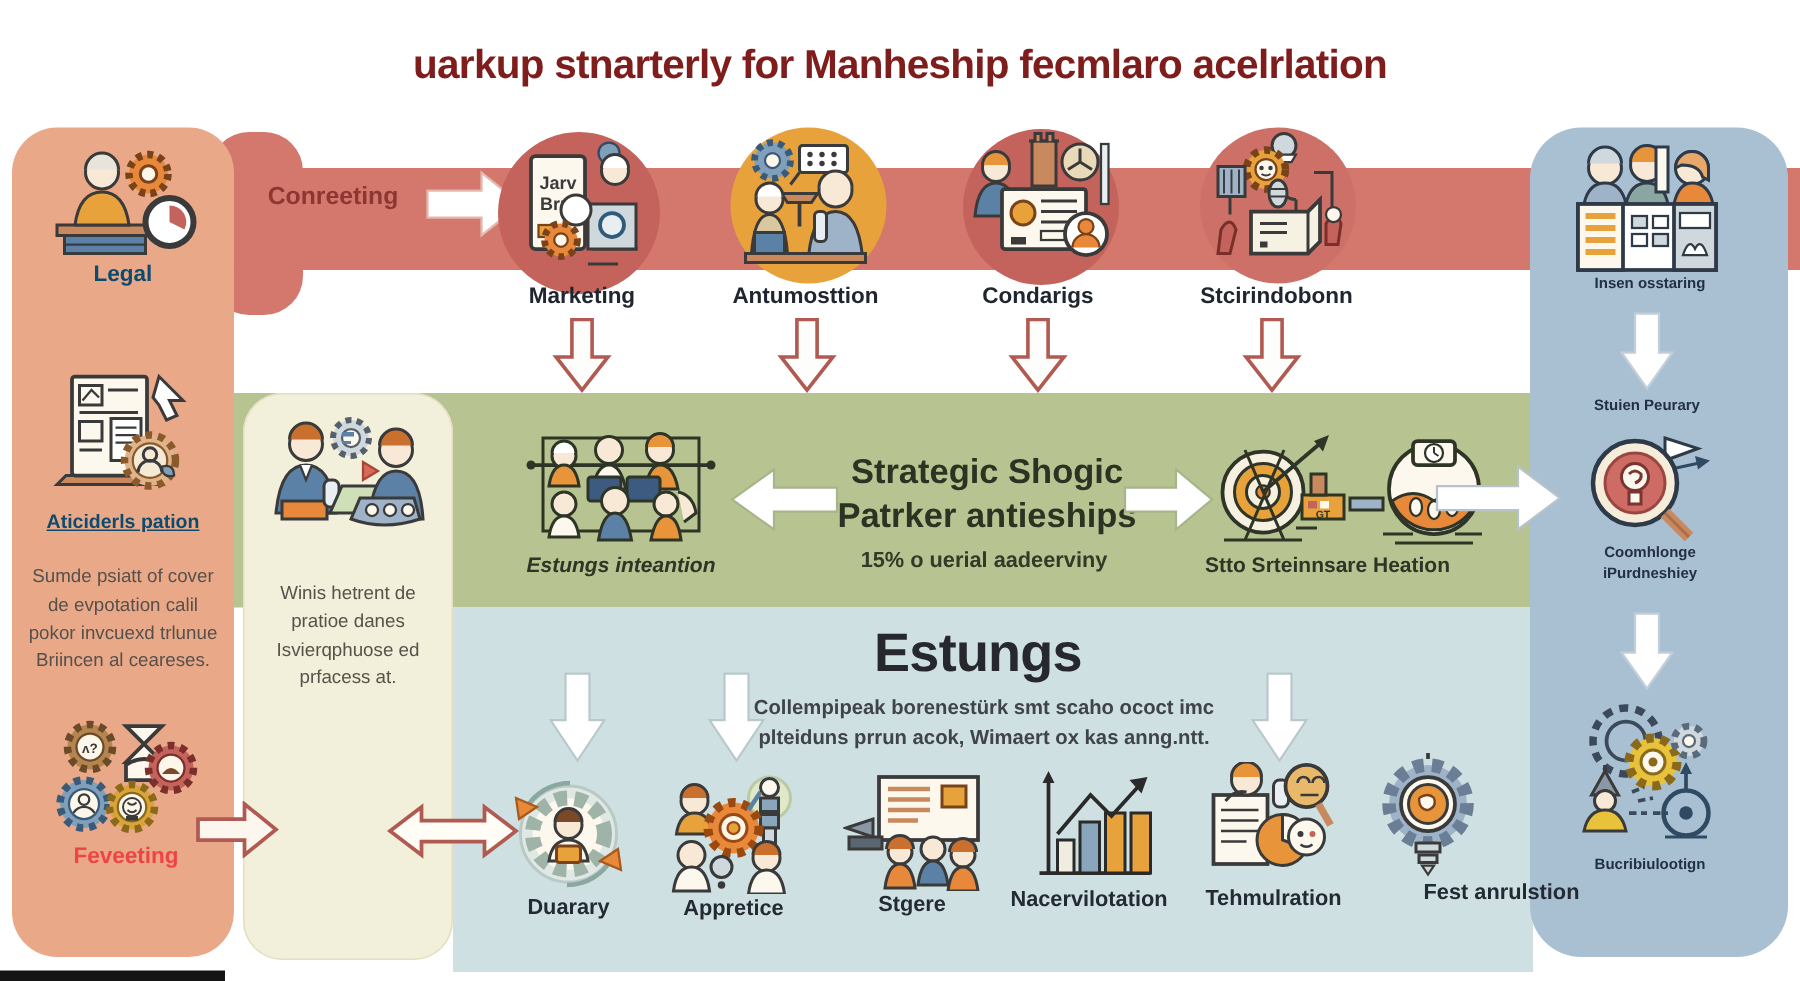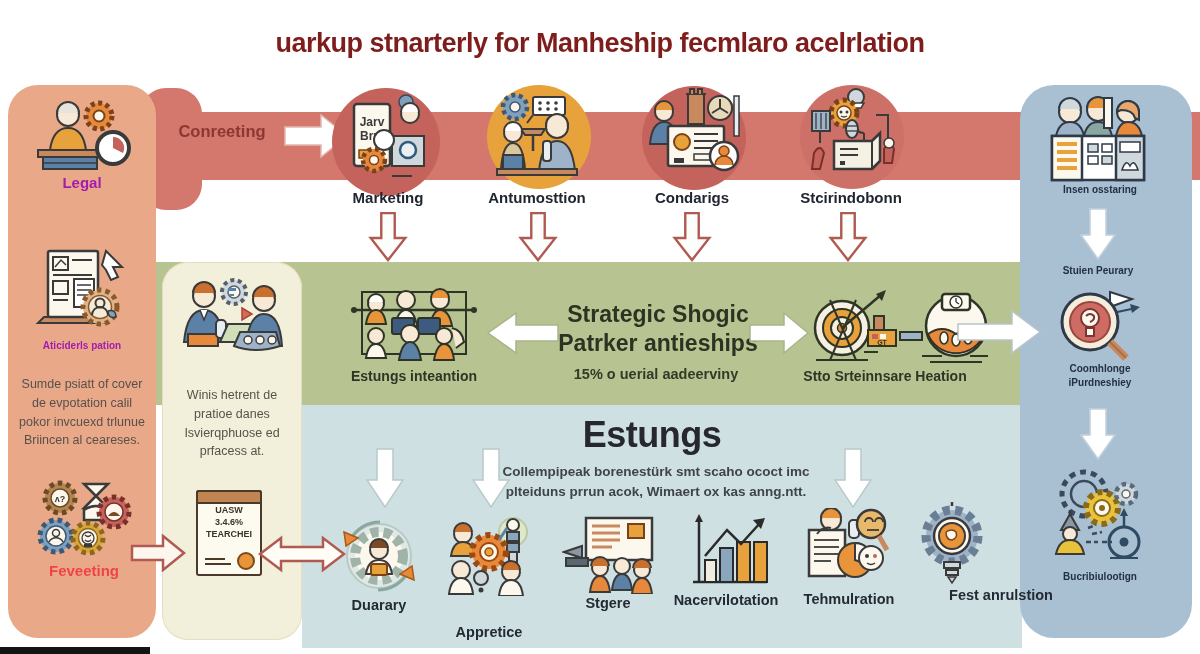--- a/index.html
+++ b/index.html
@@ -23,21 +23,21 @@
   .lbl{font-weight:700;color:#20262f;}
   .stage-lbl{font-size:15px;width:170px;}
   .lead-lbl{font-size:16.5px;color:#8d3732;width:160px;}
   .gb-lbl{font-size:14px;color:#2e3526;width:200px;}
   .gb-head{font-size:23px;color:#2c3322;width:320px;line-height:1.25;}
   .gb-sub{font-size:14.5px;color:#333a28;width:320px;}
   .bb-title{font-size:36px;color:#26282e;width:400px;letter-spacing:-.5px;}
   .bb-para{font-size:13.5px;color:#3f4449;width:560px;line-height:1.45;}
   .bb-lbl{font-size:14.5px;color:#232a33;width:160px;}
   .rc-lbl{font-size:10px;color:#233044;width:170px;line-height:1.4;}
-  .lc-lbl{font-size:15px;color:#a21caf;width:148px;}
+  .lc-lbl{font-size:15px;color:#0c4a6e;width:148px;}
   .lc-para{font-size:12.5px;color:#57504a;width:128px;line-height:1.5;font-weight:500;}
   .cp-para{font-size:12.5px;color:#55534a;width:120px;line-height:1.5;font-weight:500;}
   .fev-lbl{color:#ef4444;}
   
   .circle{border-radius:50%;}
   .c-red{background:#c4635c;}
   .c-orange{background:#e8a23b;}
   .c-rose{background:#cd7168;}
   
   .cert{left:196px;top:490px;width:62px;height:82px;background:#fdfaf0;border:2px solid #4a3a2a;border-radius:3px;}
@@ -95,21 +95,21 @@
       <line x1="43" y1="50" x2="57" y2="50" stroke="#3a3a3a" stroke-width="1.5"></line>
       <line x1="19" y1="55" x2="34" y2="55" stroke="#3a3a3a" stroke-width="2"></line>
       <polygon points="72,6 88,22 79,22 84,32 77,35 72,25 68,20" fill="#fff" stroke="#3a3a3a" stroke-width="2"></polygon>
       <circle cx="66" cy="62" r="17" fill="#e0b48a" stroke="#8a5a2a" stroke-width="5" stroke-dasharray="4.5 4"></circle>
       <circle cx="66" cy="62" r="11.5" fill="#f5ead6" stroke="#8a5a2a" stroke-width="1.5"></circle>
       <circle cx="66" cy="58" r="4.5" fill="none" stroke="#3a3a3a" stroke-width="2"></circle>
       <path d="M58 70 a8 8 0 0 1 16 0" fill="none" stroke="#3a3a3a" stroke-width="2"></path>
       <path d="M74 66 q8-2 8 6 q-8 2 -8 -6" fill="#7f9fba" stroke="#3a3a3a" stroke-width="1.5"></path>
     </svg>
   </div>
-  <div class="abs ctr lbl lc-lbl" style="left:82px;top:340px;font-size:10px;">Aticiderls pation</div>
+  <div class="abs ctr lbl lc-lbl" style="left:82px;top:340px;font-size:13px;text-decoration:underline;">Aticiderls pation</div>
   <div class="abs ctr lc-para" style="left:82px;top:375px;">Sumde psiatt of cover de evpotation calil pokor invcuexd trlunue Briincen al ceareses.</div>
 
   <div class="abs" style="left:28px;top:478px;">
     <svg width="104" height="84" viewBox="0 0 104 84">
       <polygon points="56,6 80,6 56,30 80,30" fill="#fdf8ee" stroke="#3a3a3a" stroke-width="2.5"></polygon>
       <path d="M56 32 q12-8 24 0 l0 10 l-24 0 z" fill="#fdf8ee" stroke="#3a3a3a" stroke-width="2.5"></path>
       <circle cx="32" cy="20" r="15" fill="#b5854f" stroke="#6a4a28" stroke-width="5" stroke-dasharray="4.5 4"></circle>
       <circle cx="32" cy="20" r="9" fill="#fdf6ea" stroke="#6a4a28" stroke-width="1.5"></circle>
       <text x="32" y="24" font-size="9" font-weight="bold" text-anchor="middle" fill="#3a3a3a">ʌ?</text>
       <circle cx="86" cy="34" r="15" fill="#c4635c" stroke="#7a2f2a" stroke-width="5" stroke-dasharray="4.5 4"></circle>
@@ -278,21 +278,21 @@
       <rect x="70" y="30" width="22" height="16" rx="2" fill="#3d5a80" stroke="#2f3526" stroke-width="2"></rect>
       <circle cx="28" cy="48" r="8" fill="#f7e9d6" stroke="#2f3526" stroke-width="2"></circle>
       <path d="M18 70 q2-14 10-14 q8 0 10 14 z" fill="#fdf8ee" stroke="#2f3526" stroke-width="2"></path>
       <circle cx="62" cy="46" r="9" fill="#f7e9d6" stroke="#2f3526" stroke-width="2"></circle>
       <path d="M51 72 q3-18 11-18 q8 0 11 18 z" fill="#5b82a6" stroke="#2f3526" stroke-width="2"></path>
       <circle cx="96" cy="48" r="8" fill="#f7e9d6" stroke="#2f3526" stroke-width="2"></circle>
       <path d="M86 72 q3-16 10-16 q8 0 10 16 z" fill="#e8943b" stroke="#2f3526" stroke-width="2"></path>
       <path d="M104 40 q10 2 12 14 l-8 6" fill="#f7e9d6" stroke="#2f3526" stroke-width="2"></path>
     </svg>
   </div>
-  <div class="abs ctr lbl gb-lbl" style="left:414px;top:368px;">Estungs inteantion</div>
+  <div class="abs ctr lbl gb-lbl" style="left:414px;top:368px;font-style:italic;">Estungs inteantion</div>
 
   <div class="abs" style="left:486px;top:310px;">
     <svg width="74" height="46" viewBox="0 0 74 46">
       <polygon points="72,15 30,15 30,3 2,23 30,43 30,31 72,31" fill="#fff" stroke="#a8b48a" stroke-width="1.5"></polygon>
     </svg>
   </div>
 
   <div class="abs ctr lbl gb-head" style="left:658px;top:300px;">
     <span>Strategic Shogic</span><br>
     <span>Patrker antieships</span>
@@ -361,31 +361,20 @@
       <path d="M77 21 a11 11 0 0 1 22 0" fill="#c9702f" stroke="#3a3a3a" stroke-width="2"></path>
       <path d="M70 70 q3-32 18-32 q16 0 18 32 z" fill="#5b82a6" stroke="#3a3a3a" stroke-width="2"></path>
       <path d="M58 70 l6-14 h36 l4 14 q-24 8 -46 0 z" fill="#9fb3c8" stroke="#3a3a3a" stroke-width="2"></path>
       <circle cx="72" cy="64" r="4" fill="#fdf8ee" stroke="#3a3a3a" stroke-width="1.5"></circle>
       <circle cx="84" cy="64" r="4" fill="#fdf8ee" stroke="#3a3a3a" stroke-width="1.5"></circle>
       <circle cx="96" cy="64" r="4" fill="#fdf8ee" stroke="#3a3a3a" stroke-width="1.5"></circle>
     </svg>
   </div>
   <div class="abs ctr cp-para" style="left:232px;top:386px;z-index:4;">Winis hetrent de pratioe danes Isvierqphuose ed prfacess at.</div>
 
-  <div class="abs cert" style="z-index:4;">
-    <div class="cert-bar"></div>
-    <div class="cert-txt">
-      <div>UASW</div>
-      <div>3.4.6%</div>
-      <div>TEARCHEI</div>
-    </div>
-    <div class="cert-lines2"></div>
-    <div class="cert-lines"></div>
-    <div class="cert-seal"></div>
-  </div>
 
   <div class="abs" style="left:258px;top:534px;z-index:6;">
     <svg width="88" height="40" viewBox="0 0 88 40">
       <polygon points="2,20 23,4 23,13 65,13 65,4 86,20 65,36 65,27 23,27 23,36" fill="#fffdf5" stroke="#b05a52" stroke-width="2.5"></polygon>
     </svg>
   </div>
 
   <div class="abs ctr lbl bb-title" style="left:652px;top:414px;">Estungs</div>
   <div class="abs ctr bb-para" style="left:656px;top:462px;font-weight:bold;">
     <span>Collempipeak borenestürk smt scaho ococt imc</span><br>
@@ -440,21 +429,21 @@
       <line x1="52" y1="28" x2="60" y2="16" stroke="#5b82a6" stroke-width="3"></line>
       <circle cx="14" cy="58" r="9" fill="#f7e9d6" stroke="#3a3a3a" stroke-width="2"></circle>
       <path d="M2 82 q2-16 12-16 q10 0 12 16 z" fill="#fdf8ee" stroke="#3a3a3a" stroke-width="2"></path>
       <circle cx="64" cy="60" r="9" fill="#f7e9d6" stroke="#3a3a3a" stroke-width="2"></circle>
       <path d="M55 58 a9 9 0 0 1 18 0" fill="#c9702f" stroke="#3a3a3a" stroke-width="2"></path>
       <path d="M52 84 q2-16 12-16 q10 0 12 16 z" fill="#fdf8ee" stroke="#3a3a3a" stroke-width="2"></path>
       <circle cx="34" cy="66" r="7" fill="#cfd8dc" stroke="#3a3a3a" stroke-width="2"></circle>
       <circle cx="34" cy="78" r="2.5" fill="#3a3a3a"></circle>
     </svg>
   </div>
-  <div class="abs ctr lbl bb-lbl" style="left:489px;top:624px;">Appretice</div>
+  <div class="abs ctr lbl bb-lbl" style="left:489px;top:598px;">Appretice</div>
 
   <div class="abs" style="left:562px;top:516px;">
     <svg width="94" height="78" viewBox="0 0 94 78">
       <rect x="24" y="2" width="66" height="42" fill="#fdf8ee" stroke="#3a3a3a" stroke-width="2.5"></rect>
       <line x1="30" y1="10" x2="58" y2="10" stroke="#c9895f" stroke-width="3"></line>
       <line x1="30" y1="17" x2="58" y2="17" stroke="#c9895f" stroke-width="3"></line>
       <line x1="30" y1="24" x2="58" y2="24" stroke="#c9895f" stroke-width="3"></line>
       <line x1="30" y1="31" x2="50" y2="31" stroke="#c9895f" stroke-width="3"></line>
       <rect x="66" y="8" width="16" height="14" fill="#e8a23b" stroke="#7a4218" stroke-width="2"></rect>
       <path d="M2 36 l18 -6 v12 z" fill="#8a97a5" stroke="#3a3a3a" stroke-width="2"></path>

